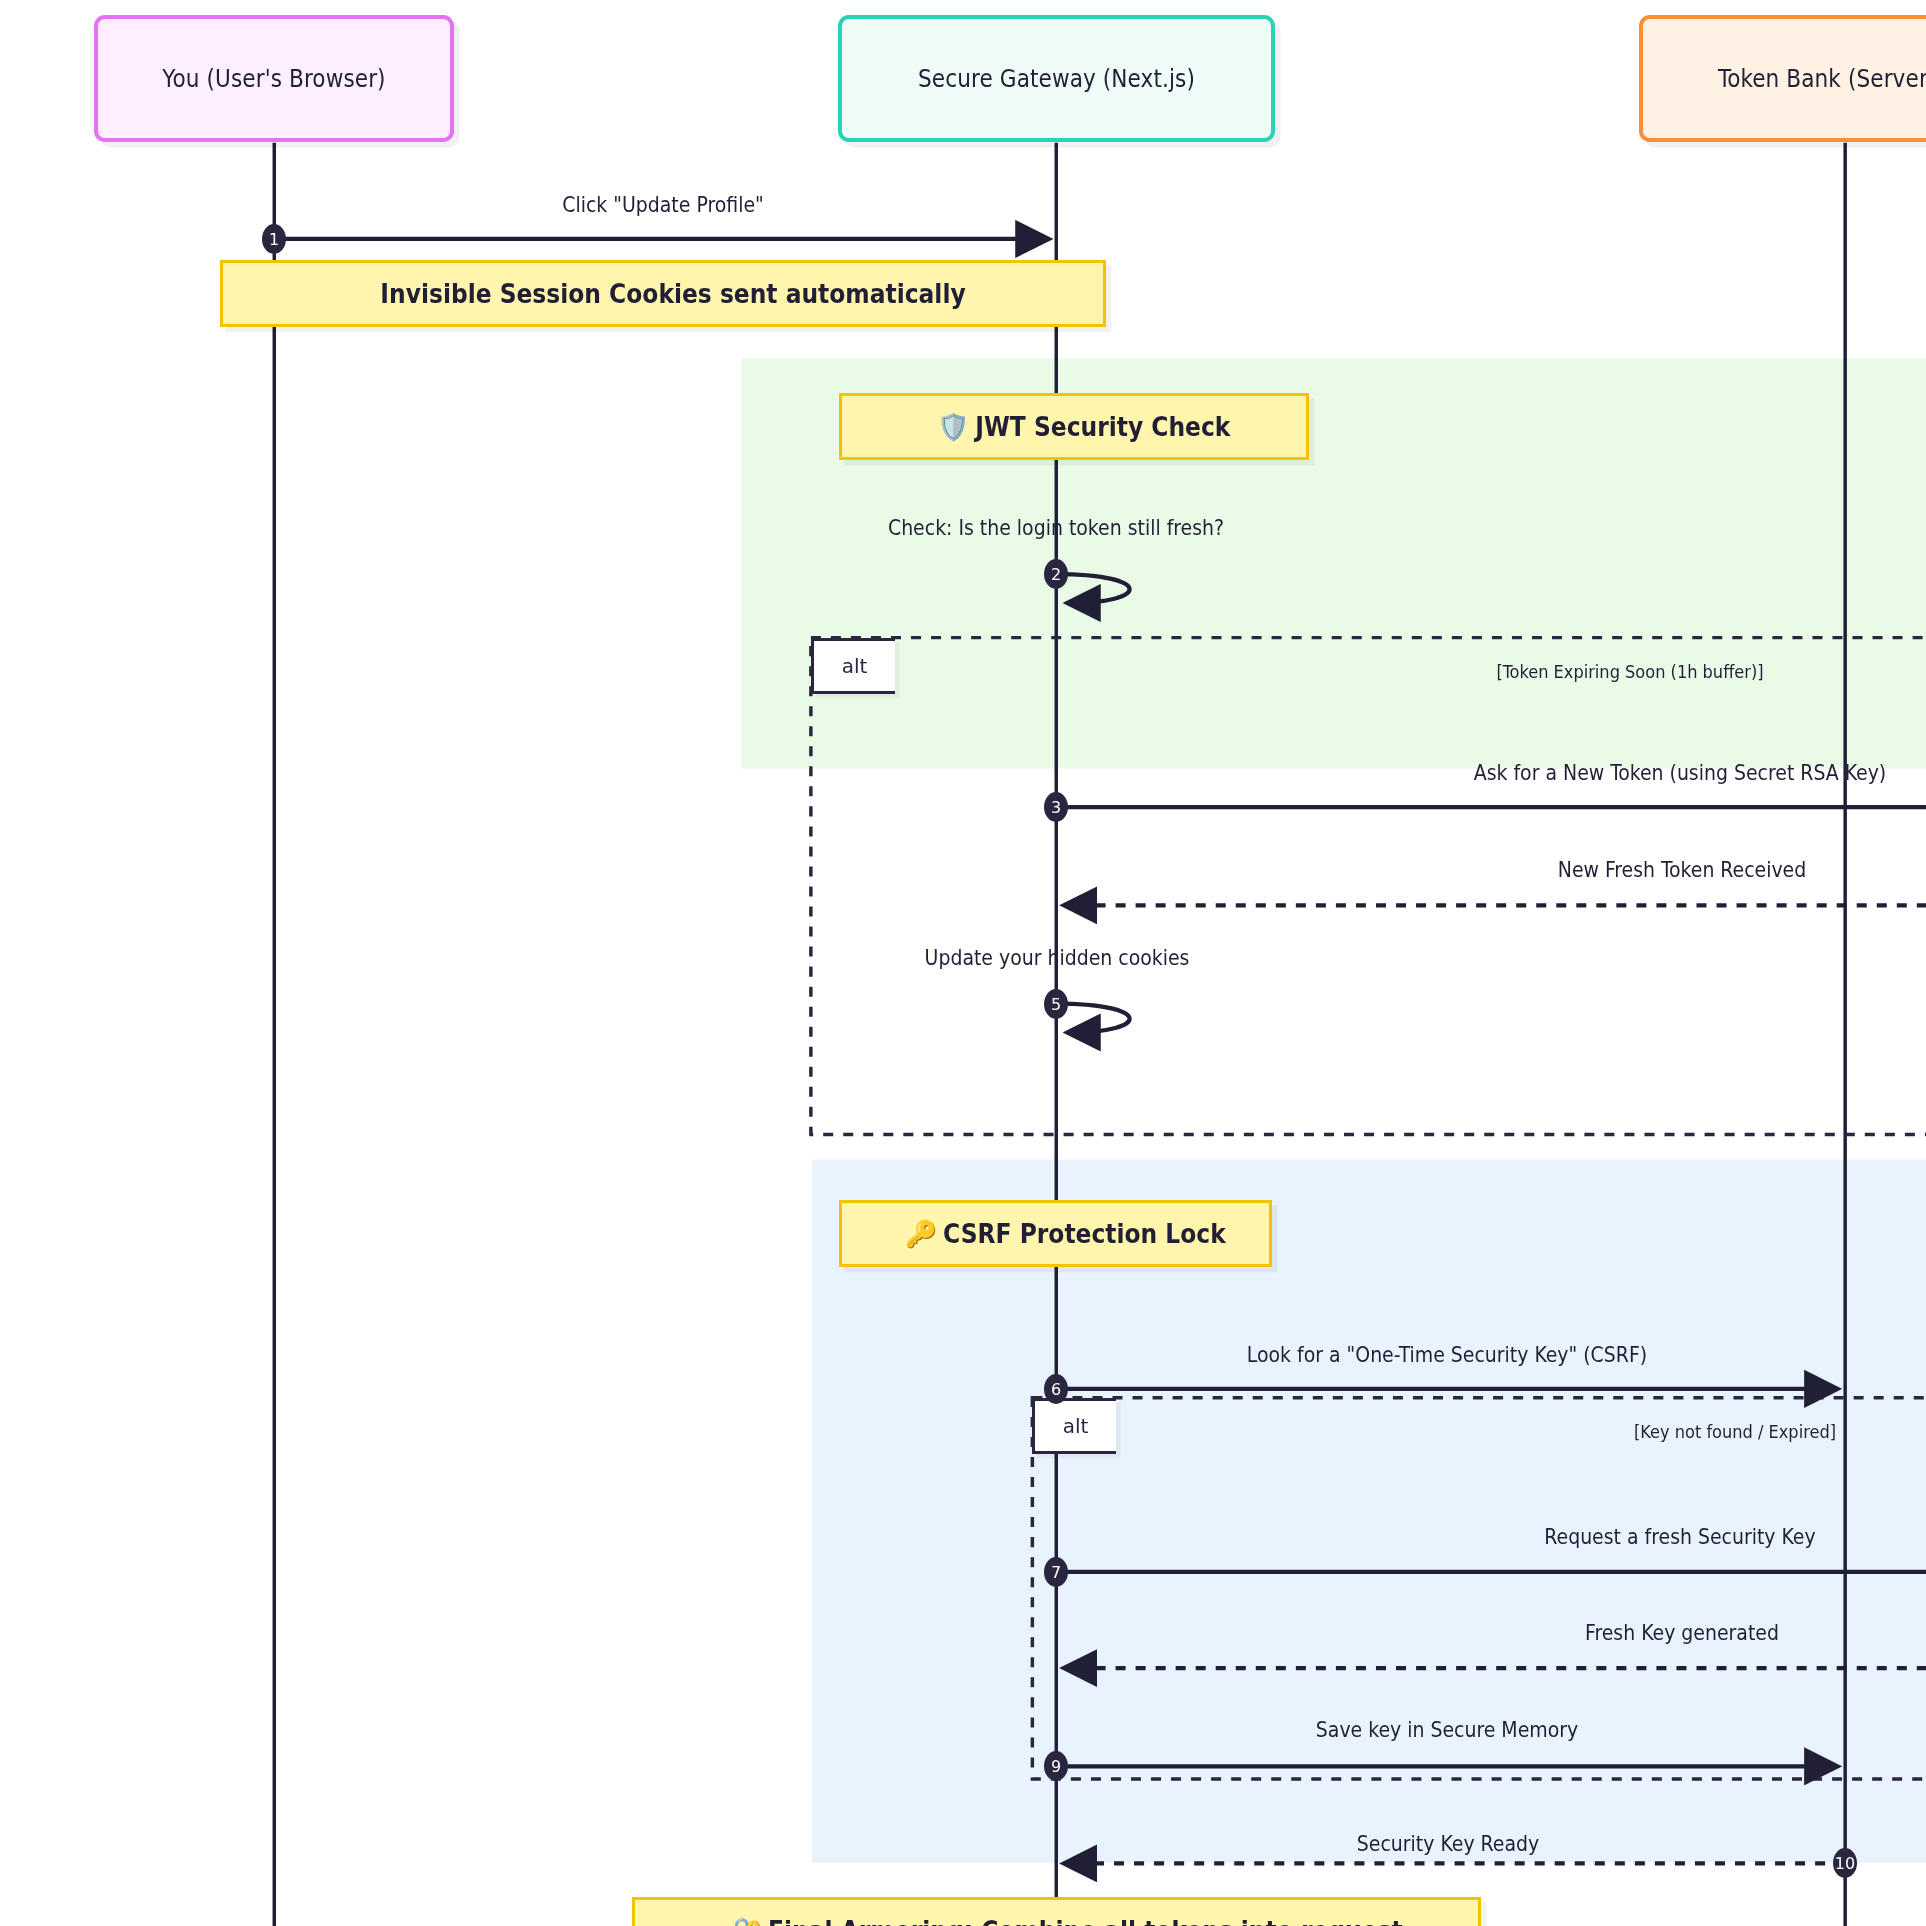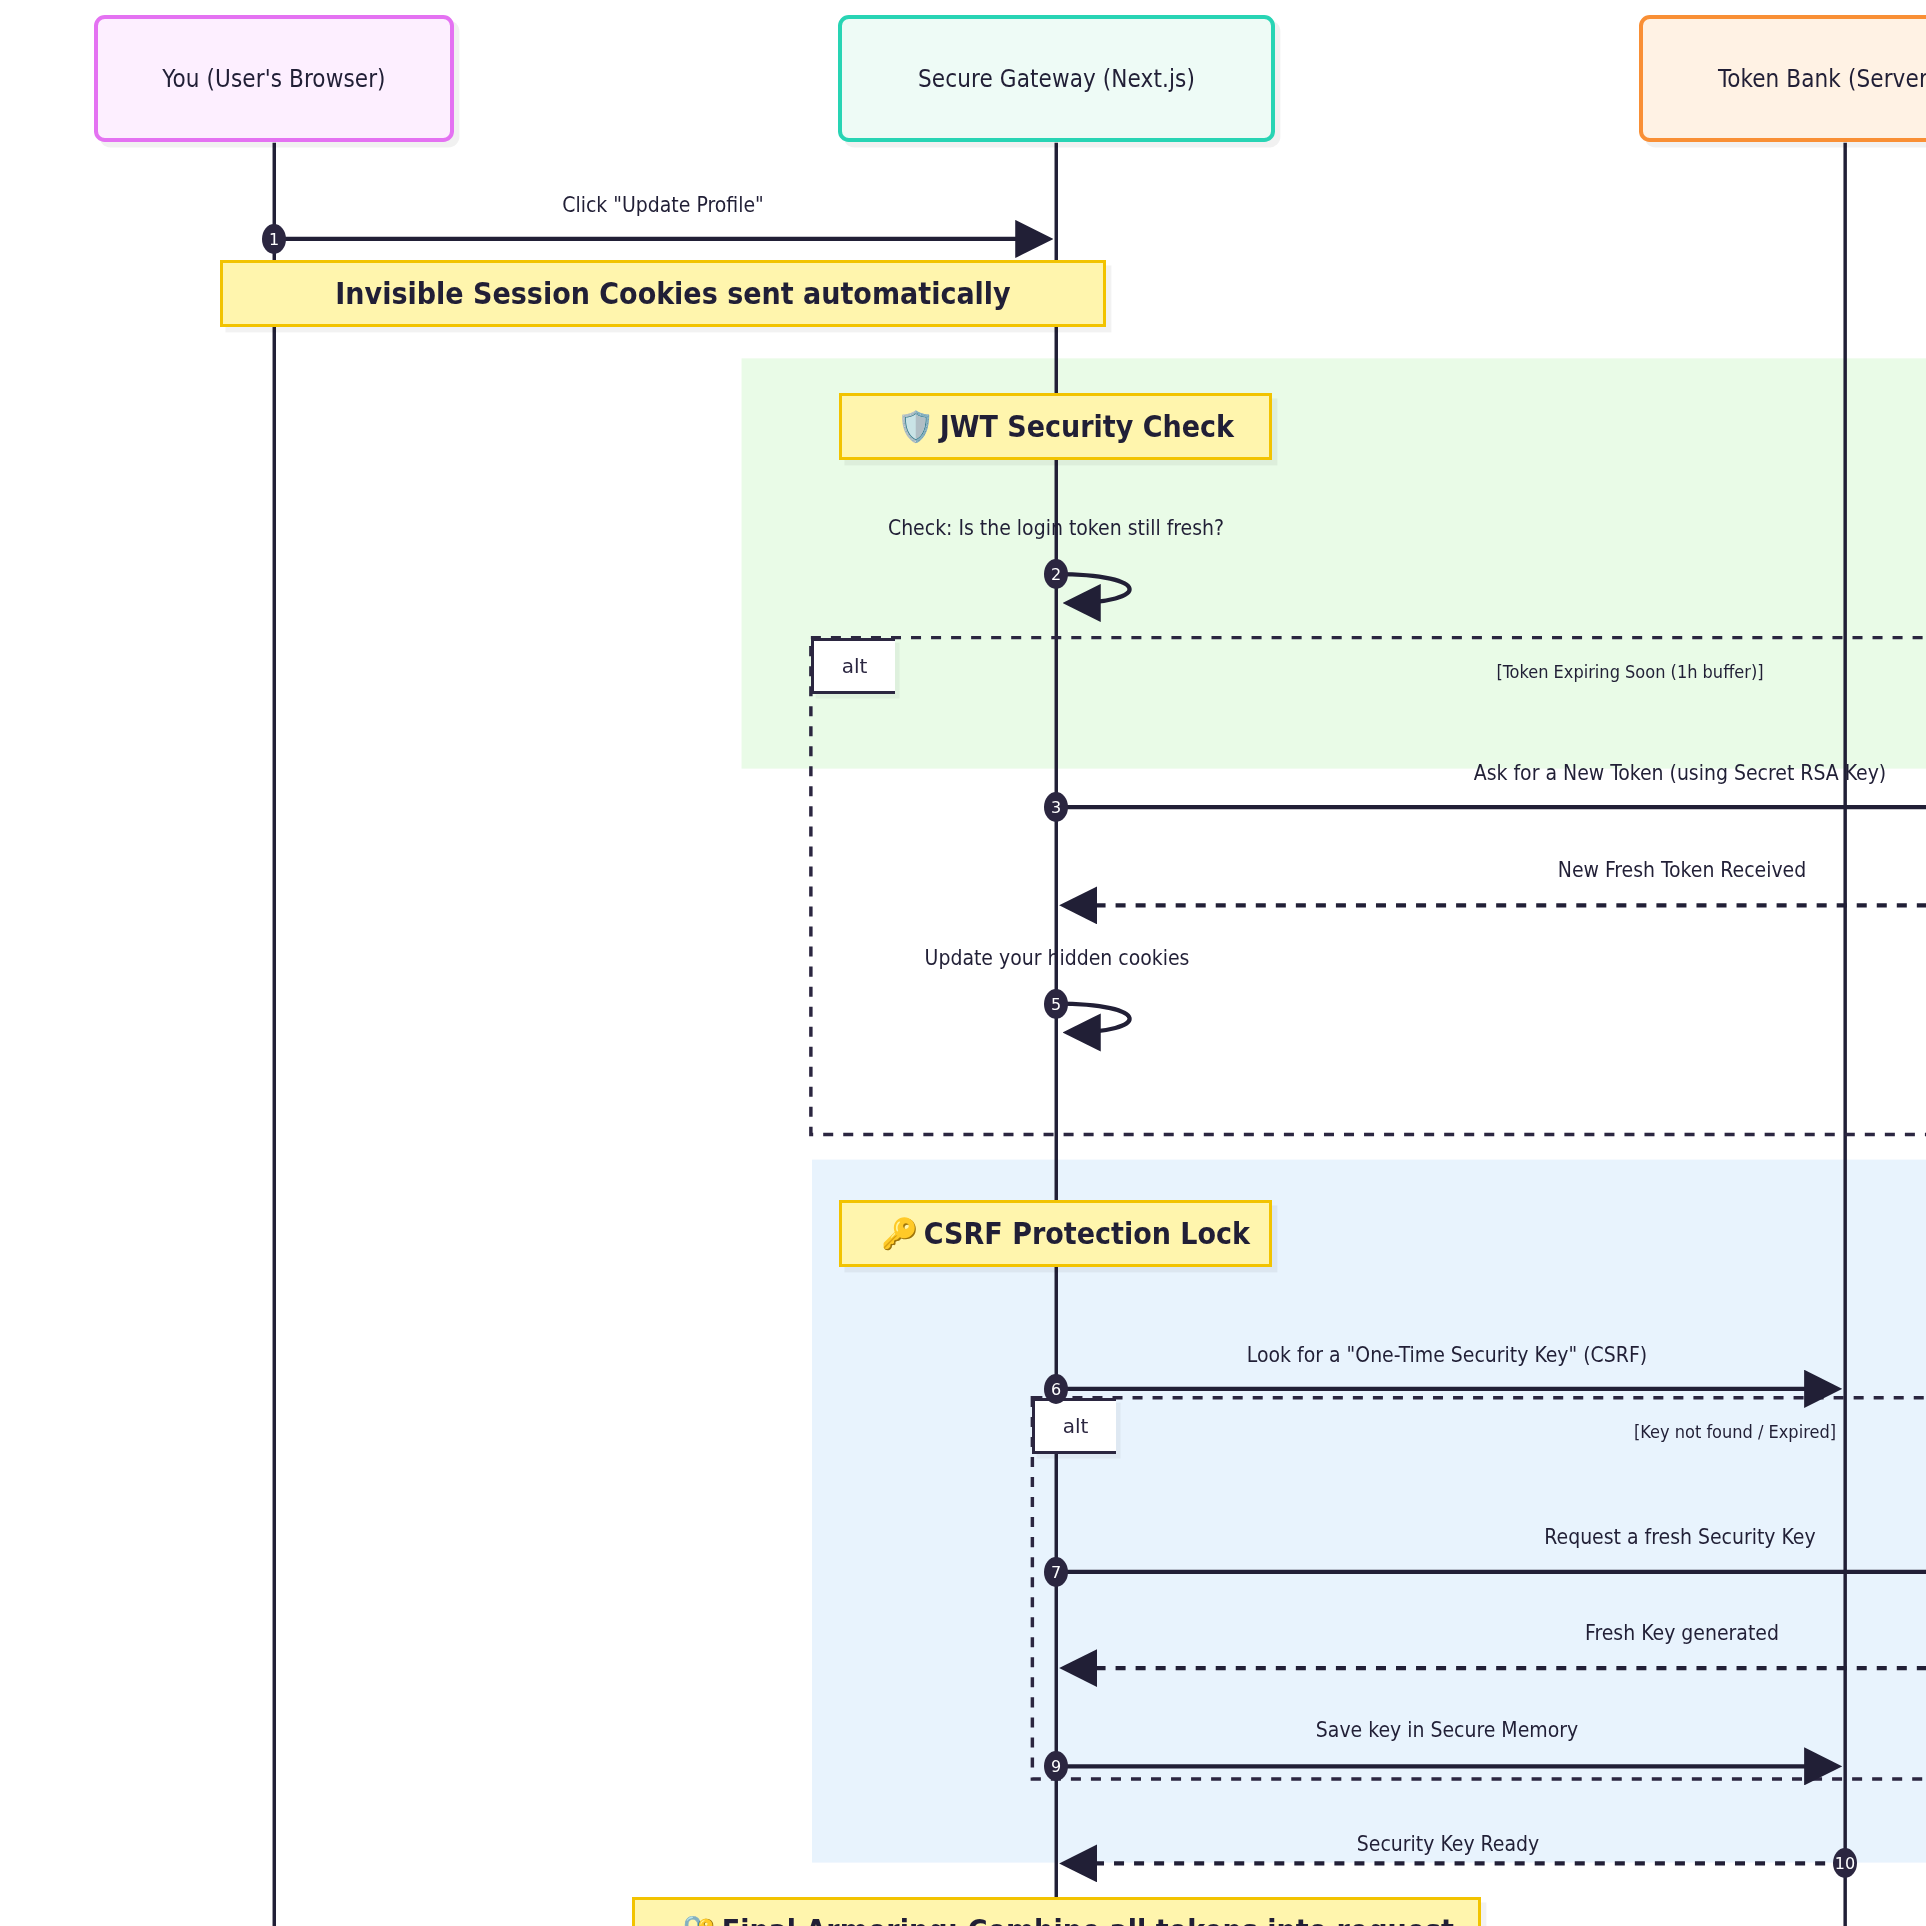--- a/index.html
+++ b/index.html
@@ -11,21 +11,21 @@
   .actor-box{position:absolute;box-sizing:border-box;border-radius:10.8px;border-width:4.6px;border-style:solid;
              display:flex;align-items:center;justify-content:center;text-align:right;
              box-shadow:5.4px 5.4px 0 rgba(0,0,0,0.055);}
   .actor-label{font-size:24px;color:#211f36;letter-spacing:0.1px;line-height:1.1;
                font-family:"DejaVu Sans Condensed","DejaVu Sans",sans-serif;}
 
   
   .note{position:absolute;box-sizing:border-box;background:#fff5ad;border:3.9px solid #f2c300;
         display:flex;align-items:center;justify-content:center;
         box-shadow:5.4px 5.4px 0 rgba(0,0,0,0.05);}
-  .note-label{font-size:30px;font-weight:bold;color:#211f36;white-space:nowrap;
+  .note-label{font-size:26px;font-weight:bold;color:#211f36;white-space:nowrap;
               font-family:"DejaVu Sans Condensed","DejaVu Sans",sans-serif;margin-left:20px;}
   .note-label .emo{font-family:"DejaVu Sans",sans-serif;font-weight:normal;margin-right:5.4px;}
 
   
   .alt-tab{position:absolute;box-sizing:border-box;background:#ffffff;
            border:3.5px solid #2b2640;border-right:none;
            display:flex;align-items:center;justify-content:center;
            box-shadow:4.6px 4.6px 0 rgba(0,0,0,0.045);}
   .alt-tab-label{font-size:20px;color:#2b2640;font-family:"DejaVu Sans","DejaVu Sans Condensed",sans-serif;}
 
@@ -101,21 +101,21 @@
     <span class="actor-label">Secure Gateway (Next.js)</span>
   </div>
   <div class="actor-box" style="left:1639px;top:15.4px;width:431px;height:127px;background:#fff2e4;border-color:#f98f35;">
     <span class="actor-label">Token Bank (Server RAM)</span>
   </div>
 
   <div class="note" style="left:220px;top:260px;width:886px;height:67px;">
     <span class="note-label">Invisible Session Cookies sent automatically</span>
   </div>
 
-  <div class="note" style="left:839px;top:393px;width:433px;height:67px;">
+  <div class="note" style="left:839px;top:393px;width:470px;height:67px;">
     <span class="note-label">
       <span class="emo">🛡️</span><span>JWT Security Check</span>
     </span>
   </div>
 
   <div class="note" style="left:839px;top:1200px;width:433px;height:67px;">
     <span class="note-label">
       <span class="emo">🔑</span><span>CSRF Protection Lock</span>
     </span>
   </div>

